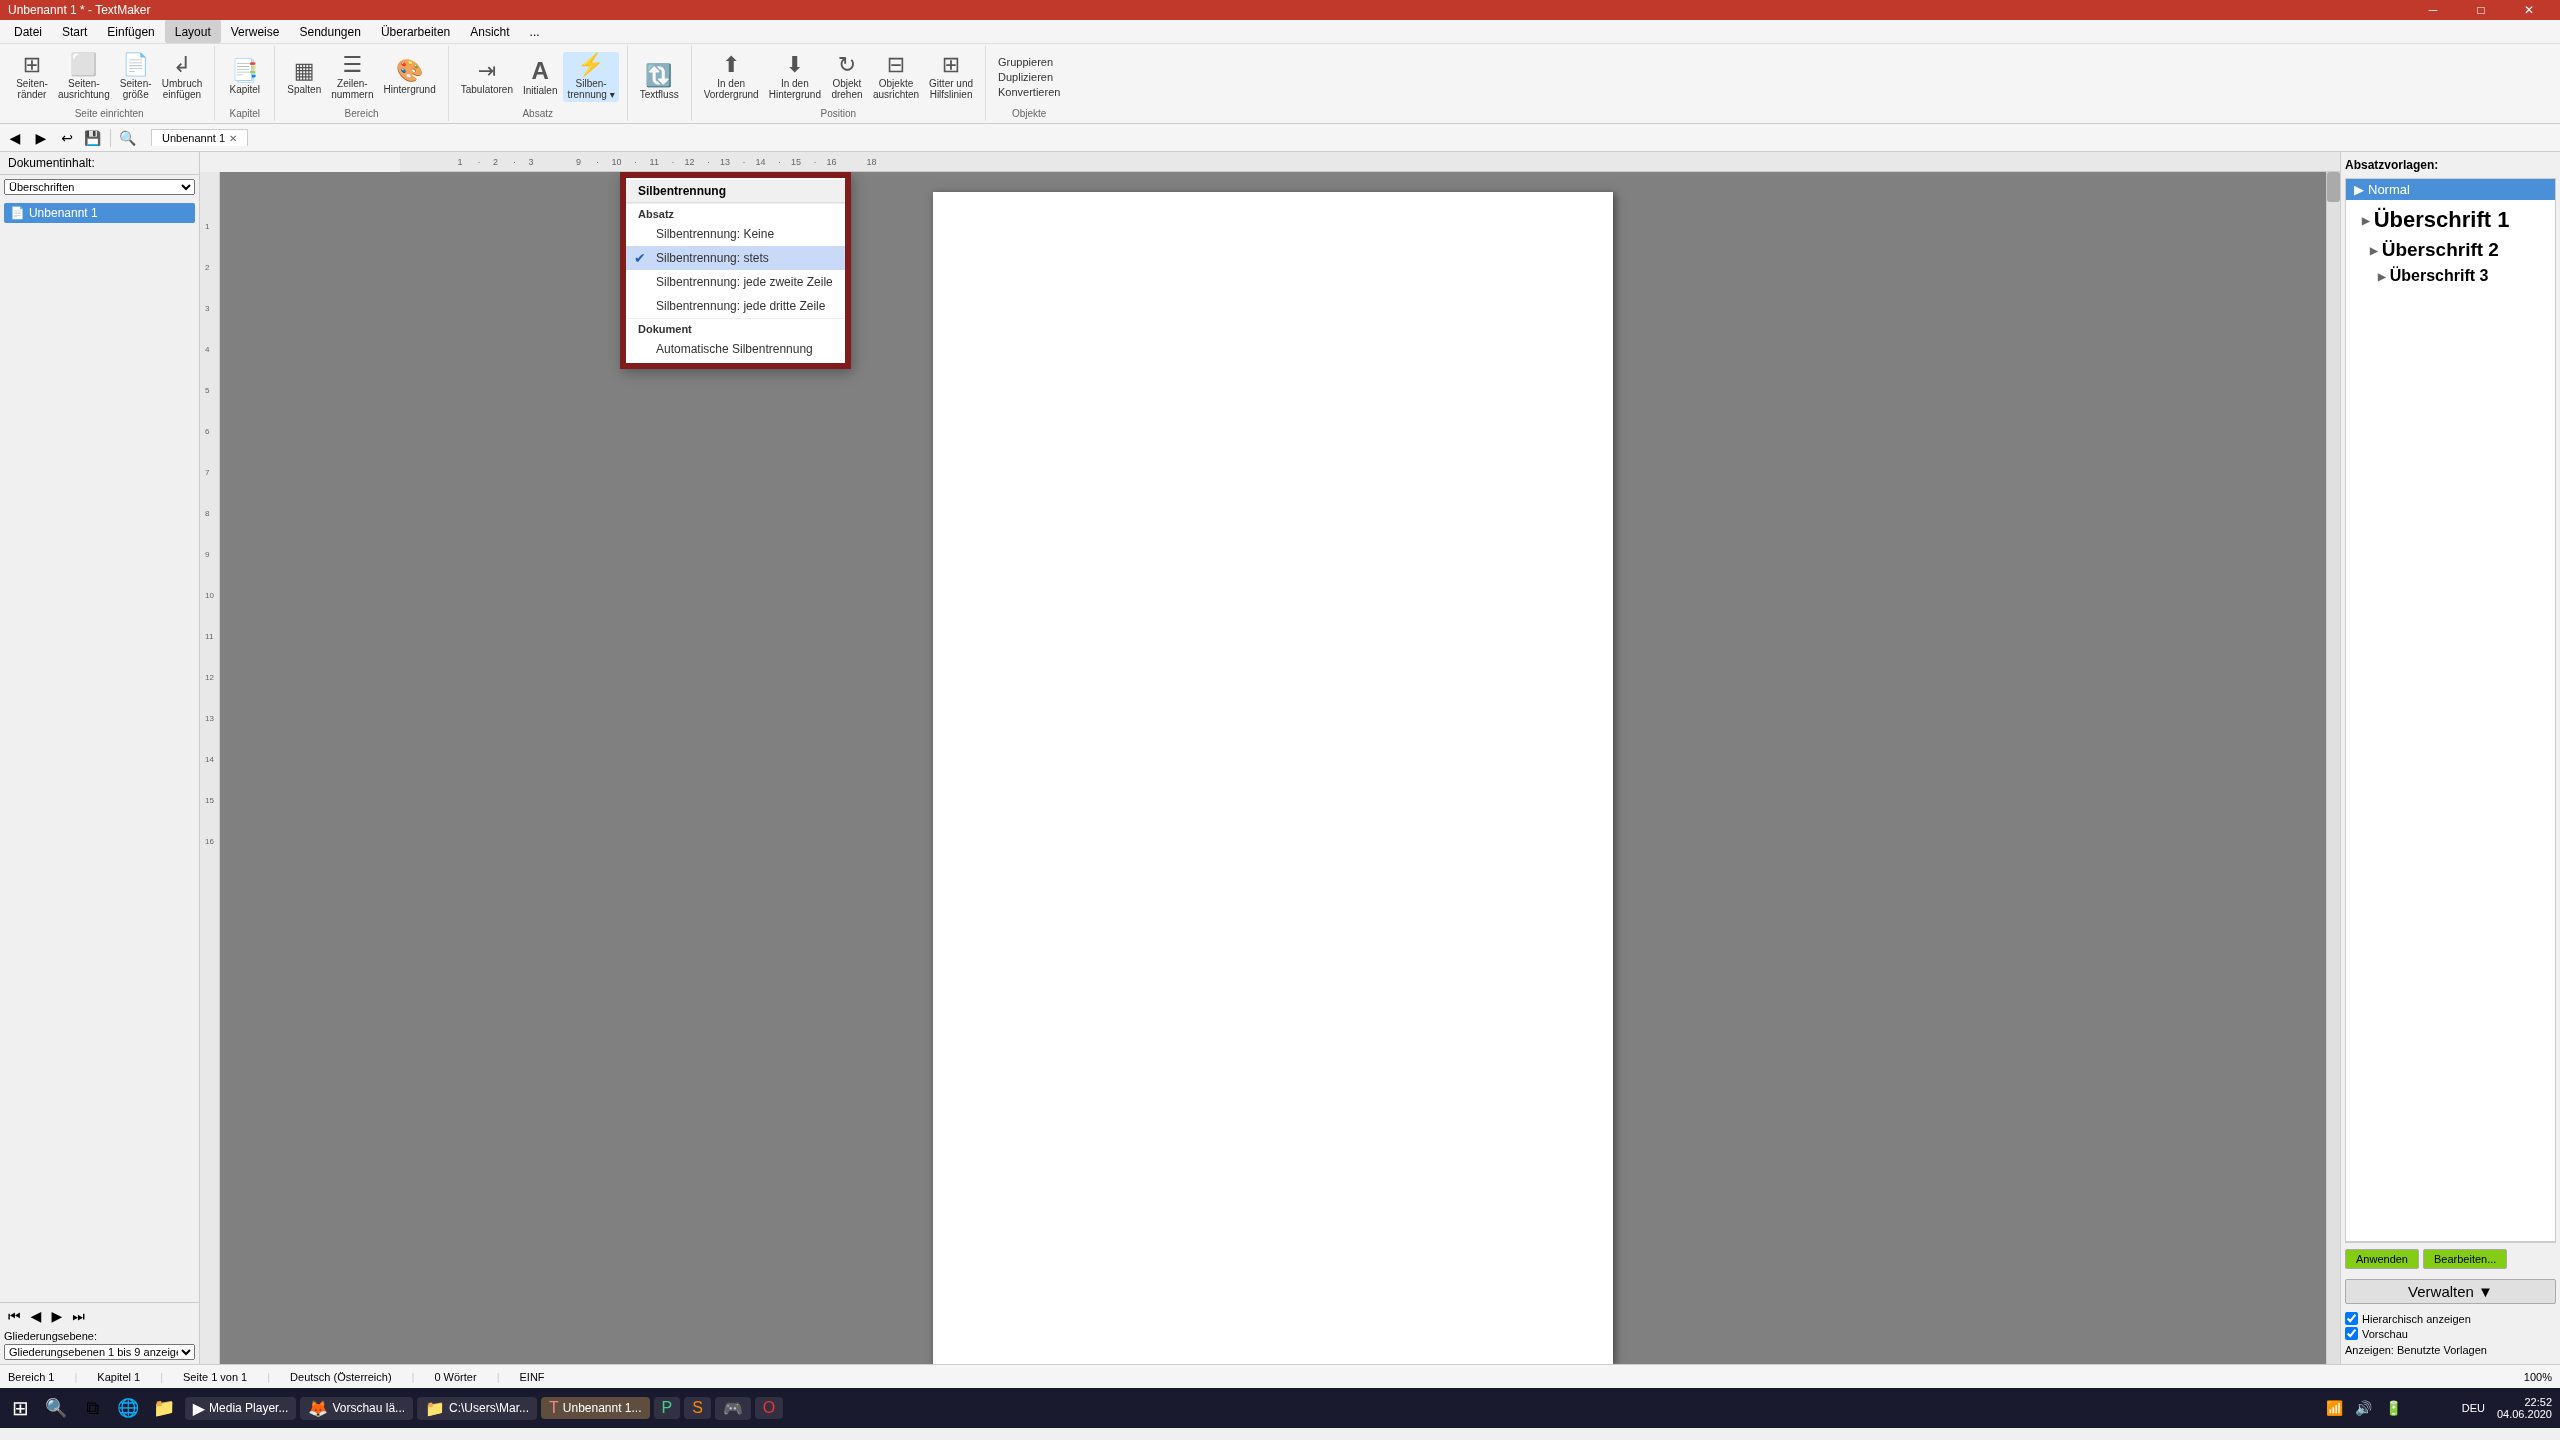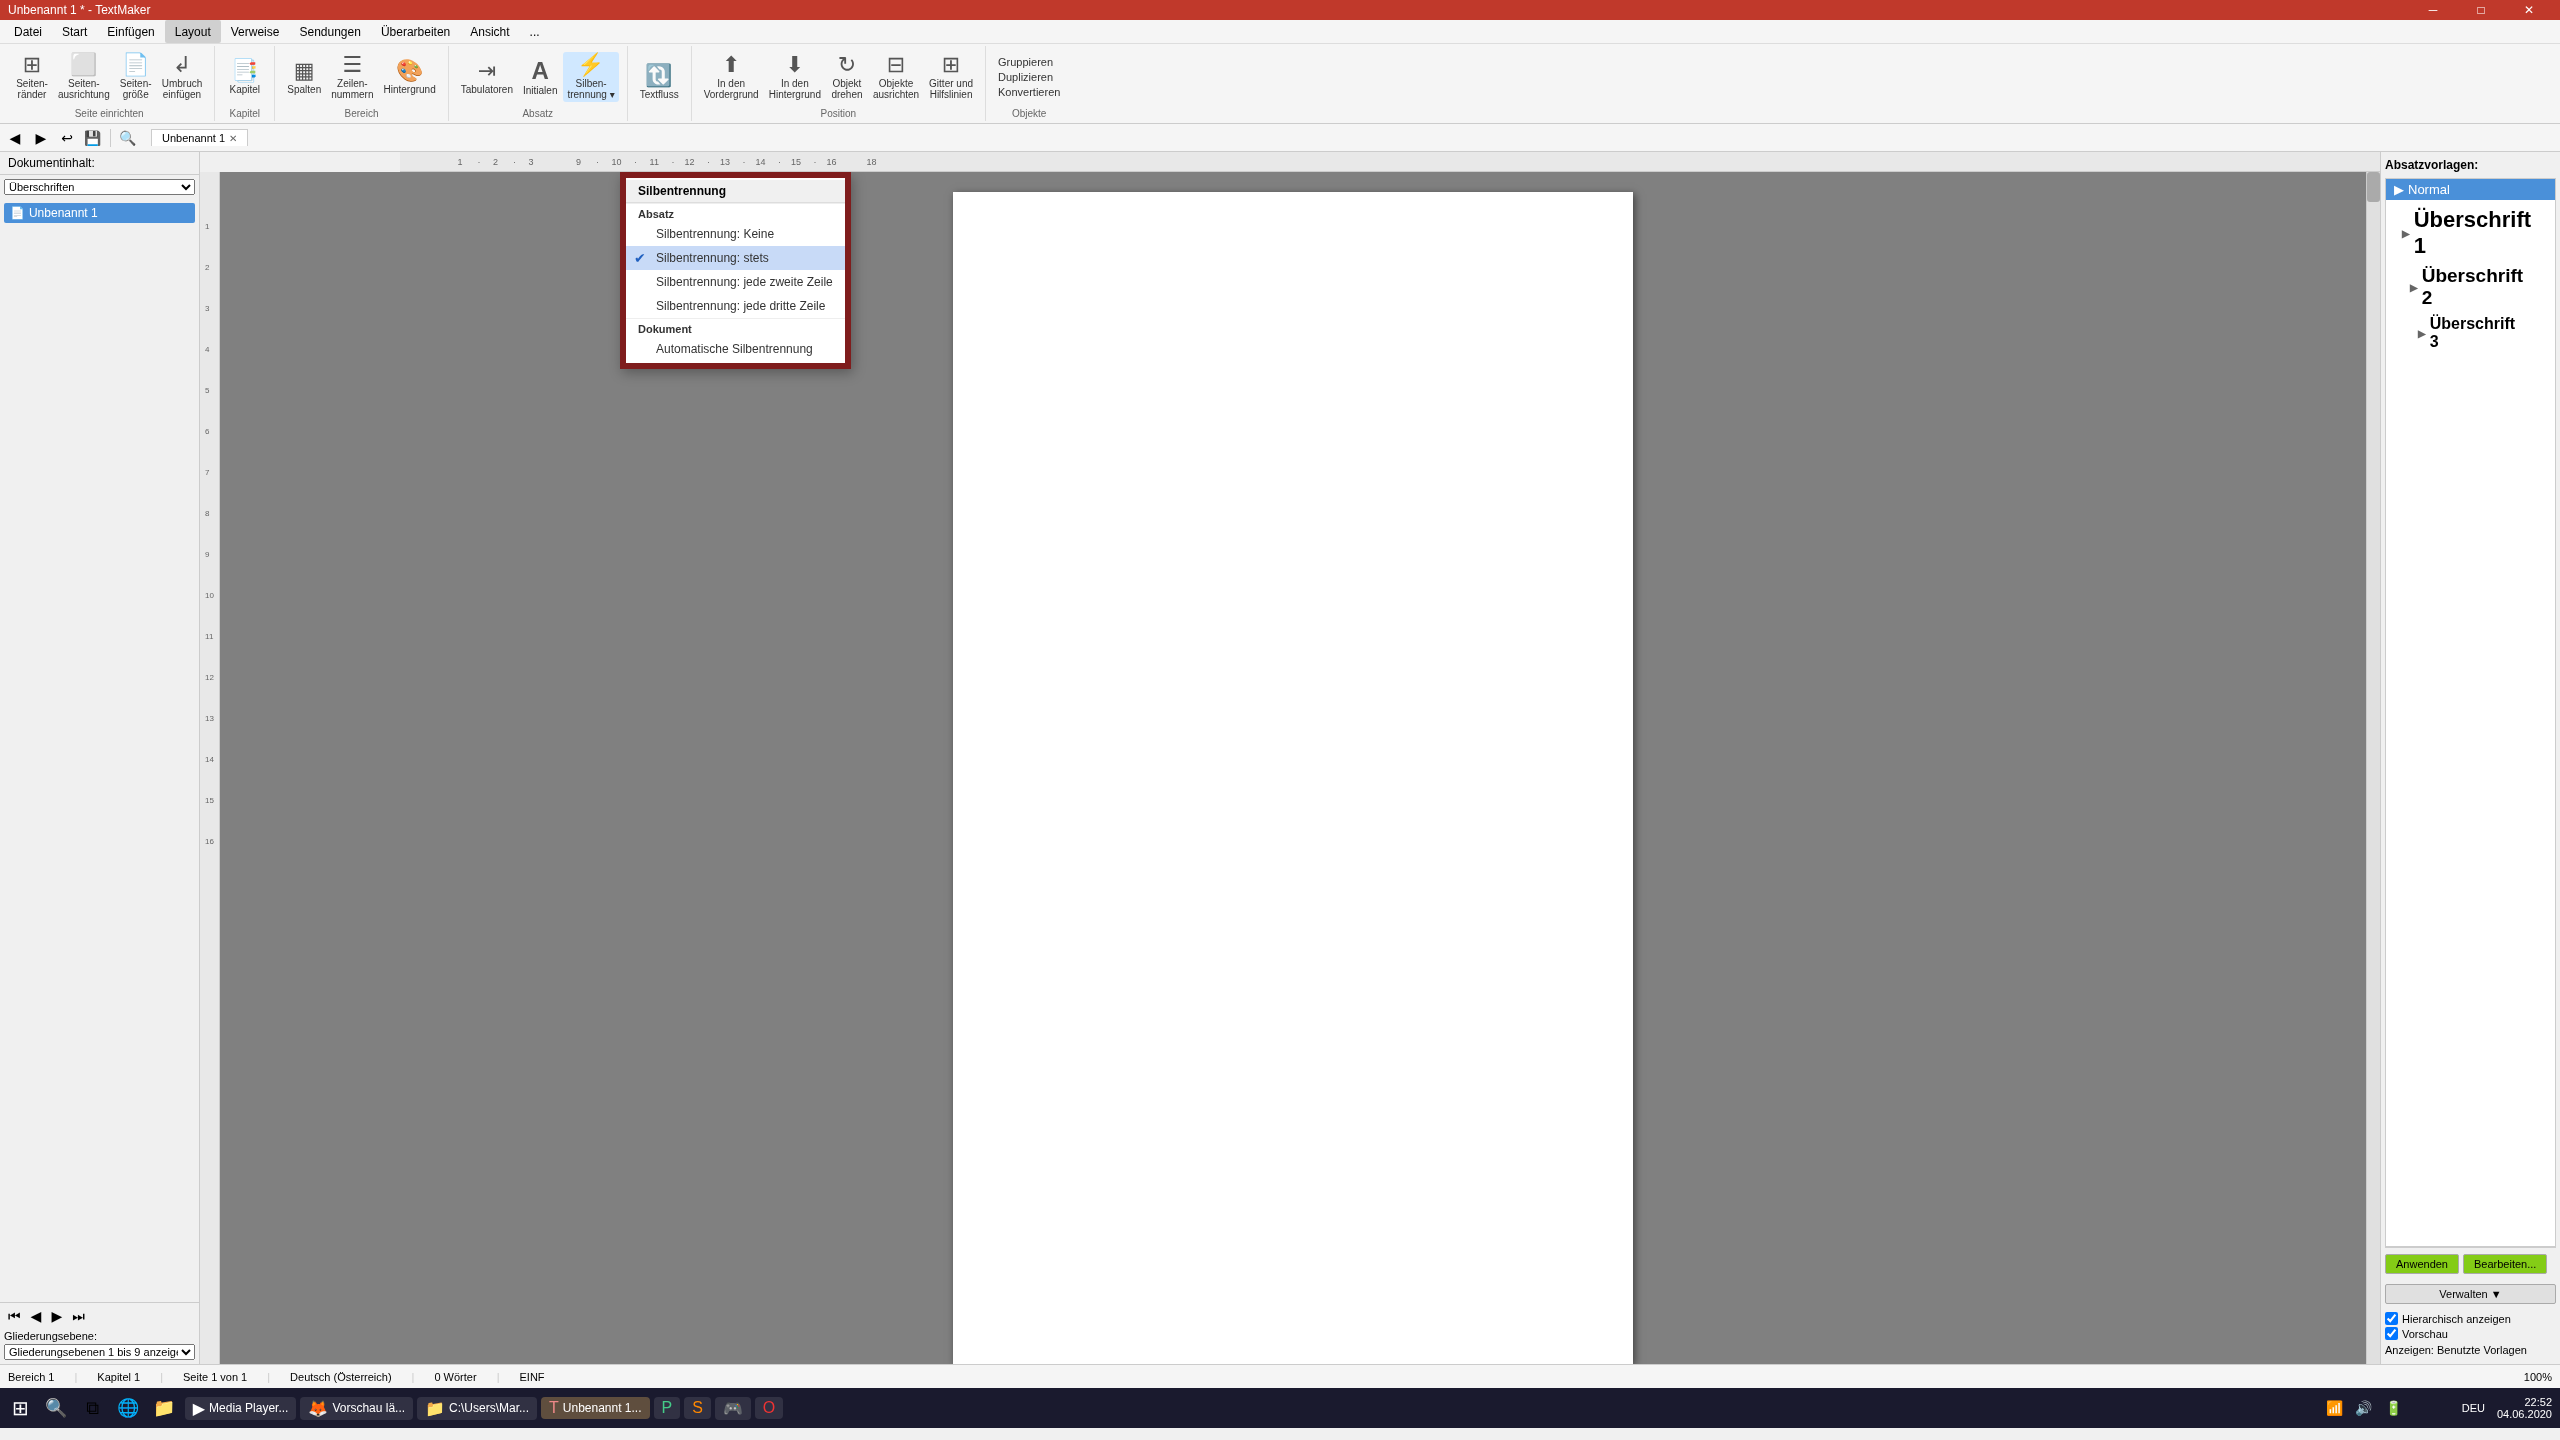--- a/index.html
+++ b/index.html
@@ -267,21 +267,21 @@
       font-size: 11px;
       cursor: pointer;
       background: #84cc16;
       border: 1px solid #aaa;
       border-radius: 2px;
       margin-bottom: 4px;
     }
     .rp-footer-btns { display: flex; gap: 4px; margin-bottom: 6px; }
     .rp-manage-btn {
       padding: 3px 8px;
-      font-size: 11px;
+      font-size: 15px;
       cursor: pointer;
       background: #e0e0e0;
       border: 1px solid #aaa;
       border-radius: 2px;
       width: 100%;
       display: flex;
       align-items: center;
       justify-content: center;
     }
     .rp-checkbox-row { display: flex; align-items: center; gap: 4px; font-size: 11px; margin-bottom: 2px; }
@@ -649,21 +649,21 @@
           </div>
         </div>
       </div>
 
       <div id="right-scrollbar" style="width:14px; background:#e0e0e0; border-left:1px solid #ccc;">
         <div style="width:100%; height:30px; background:#aaa; border-radius:3px; margin-top:0;"></div>
       </div>
     </div>
   </div>
 
-  <div id="right-panel" style="width:180px; background:#f0f0f0; border-left:1px solid #ccc; display:flex; flex-direction:column; padding:6px 4px;">
+  <div id="right-panel" style="width:220px; background:#f0f0f0; border-left:1px solid #ccc; display:flex; flex-direction:column; padding:6px 4px;">
     <div class="rp-title">Absatzvorlagen:</div>
 
     <div style="flex:1; overflow:hidden; border:1px solid #ccc; background:white;">
       <div class="style-normal">
         <span>▶</span>
         <span>Normal</span>
       </div>
       <div class="style-h1">
         <span style="font-size:10px; color:#666;">▶</span>
         <span>Überschrift 1</span>

